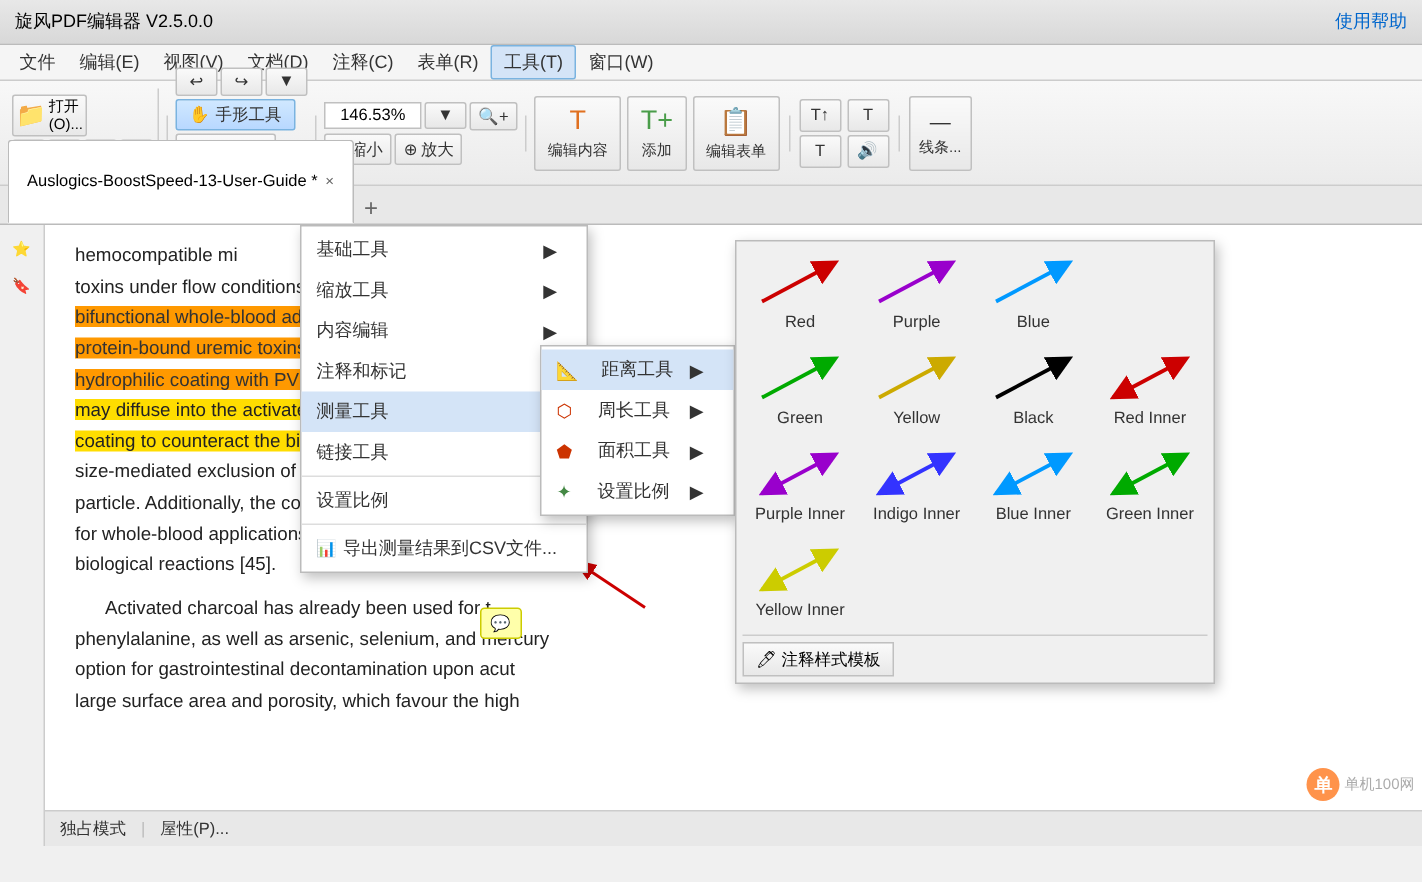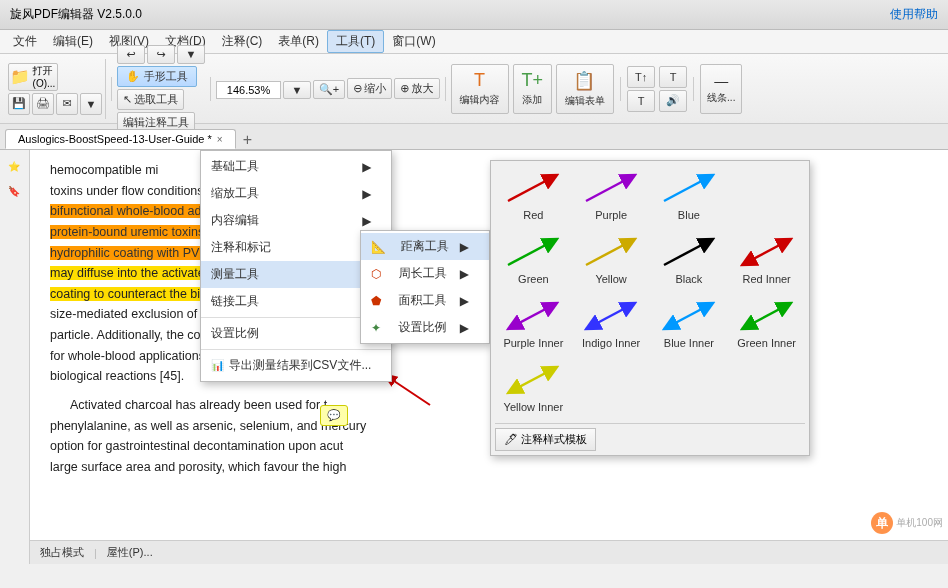--- a/index.html
+++ b/index.html
@@ -10,21 +10,21 @@
     
     
     #menu-bar { background: #f5f5f5; height: 24px; display: flex; align-items: center; padding: 0 5px; border-bottom: 1px solid #ccc; }
     .menu-item { padding: 2px 8px; cursor: pointer; color: #333; font-size: 12px; border-radius: 2px; }
     .menu-item.active { background: #d4e4f7; border: 1px solid #7ab3e0; text-align: right; }
     .tb-btn { background: linear-gradient(to bottom, #fafafa, #e8e8e8); border: 1px solid #c0c0c0; border-radius: 2px; padding: 2px 5px; cursor: pointer; font-size: 11px; color: #333; display: flex; align-items: center; gap: 2px; min-width: 28px; justify-content: center; }
     .tb-separator { width: 1px; height: 24px; background: #ccc; margin: 0 2px; }
     
     
     #tab-bar { background: #e8e8e8; height: 26px; display: flex; align-items: flex-end; padding: 0 5px; border-bottom: 1px solid #bbb; }
-    .tab { background: #f5f5f5; border: 1px solid #bbb; border-bottom: none; padding: 3px 12px; cursor: pointer; font-size: 11px; display: flex; align-items: center; gap: 5px; margin-right: 2px; border-radius: 3px 3px 0 0; }
+    .tab { background: #f5f5f5; border: 1px solid #bbb; border-bottom: none; padding: 21px 12px; cursor: pointer; font-size: 11px; display: flex; align-items: center; gap: 5px; margin-right: 2px; border-radius: 3px 3px 0 0; }
     .tab.active { background: #fff; border-bottom: 1px solid #fff; z-index: 1; }
     .tab-close { color: #666; font-size: 10px; cursor: pointer; }
     .tab-add { background: none; border: none; cursor: pointer; font-size: 16px; color: #666; padding: 0 5px; }
     
     
     #left-sidebar { width: 30px; background: #f5f5f5; border-right: 1px solid #ccc; display: flex; flex-direction: column; align-items: center; padding-top: 5px; gap: 3px; }
     .sidebar-btn { width: 22px; height: 22px; display: flex; align-items: center; justify-content: center; cursor: pointer; border-radius: 2px; font-size: 10px; color: #555; }
     
     
     #content-area { flex: 1; background: #fff; overflow: hidden; padding: 10px 15px; position: relative; }
@@ -130,21 +130,21 @@
     </div>
     <div style="display:flex;gap:2px;">
       <div class="tb-btn">
         <span>编辑注释工具</span>
       </div>
     </div>
   </div>
 
   <div class="tb-separator"></div>
 
-  <div style="display:flex;flex-direction:row;gap:2px;align-items:flex-end;">
+  <div style="display:flex;flex-direction:column;gap:2px;align-items:flex-start;">
     <div style="display:flex;align-items:center;gap:2px;">
       <input class="zoom-input" type="text" style="width: 65px;" value="146.53%">
       <div class="tb-btn">▼</div>
       <div class="tb-btn">🔍+</div>
     </div>
     <div style="display:flex;gap:2px;">
       <div class="tb-btn">
         <span>⊖</span>
         <span>缩小</span>
       </div>

